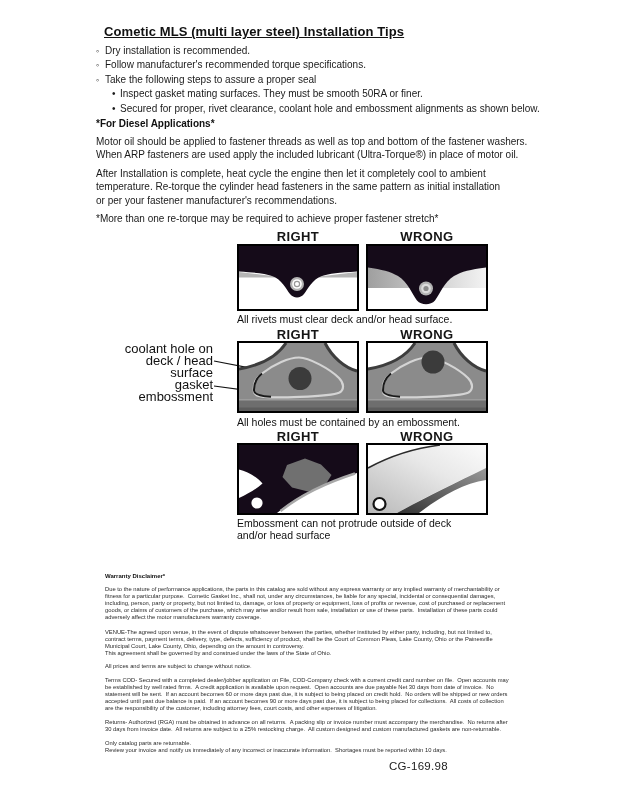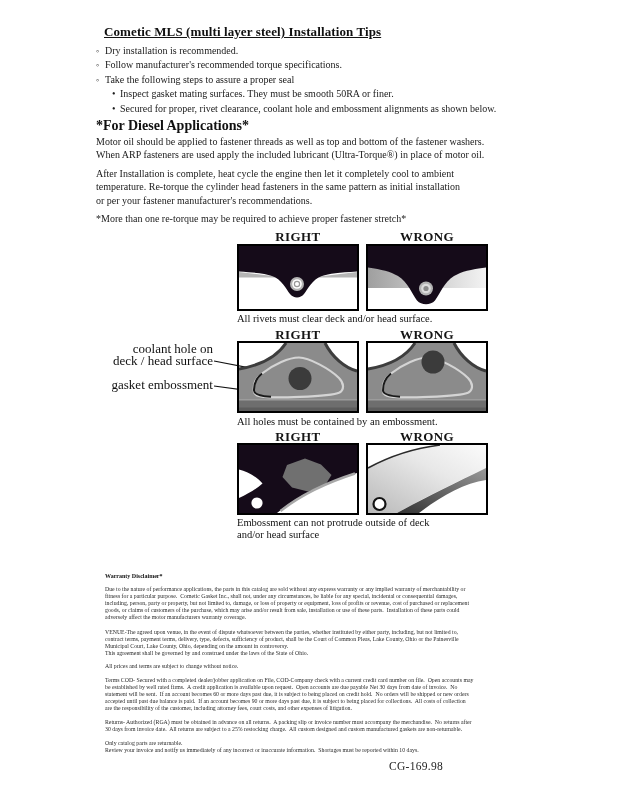--- a/index.html
+++ b/index.html
@@ -1,25 +1,25 @@
 <!DOCTYPE html>
 <html><head>
 <meta charset="utf-8">
 <style>
   html,body{margin:0;padding:0;background:#ffffff;}
   .page{position:relative;width:618px;height:800px;background:#ffffff;overflow:hidden;
-        font-family:Liberation Serif, serif;color:#1a1a1a;}
+        font-family:Liberation Sans, sans-serif;color:#1a1a1a;}
   .abs{position:absolute;}
   .title{font-size:13px;font-weight:bold;text-decoration:underline;letter-spacing:0.1px;color:#111;}
   .bullets{left:96px;top:44px;font-size:10px;line-height:14.4px;}
   .b-item{position:relative;padding-left:9px;}
   .b-item::before{content:"\25E6";position:absolute;left:0;top:0;font-size:9px;}
   .sb-item{position:relative;padding-left:8px;margin-left:16px;}
   .sb-item::before{content:"\2022";position:absolute;left:0;top:0;font-size:10px;}
-  .diesel-h{font-size:14px;font-weight:bold;color:#111;}
+  .diesel-h{font-size:10px;font-weight:bold;color:#111;}
   .para{font-size:10px;line-height:13.4px;white-space:pre;}
   .rw-label{width:122px;text-align:center;font-size:13px;font-weight:bold;letter-spacing:0.4px;color:#151515;}
   .caption{font-size:10.5px;line-height:12px;white-space:pre-line;color:#111;}
   .ann{width:104px;text-align:right;font-size:13px;line-height:12px;color:#111;}
   .legal{font-size:5.8px;line-height:7px;white-space:pre;color:#2a2a2a;}
   .legal-h{font-size:6px;font-weight:bold;color:#111;}
   .footer-code{font-size:11.5px;letter-spacing:0.3px;color:#222;}
   svg{display:block;}
 </style>
 </head>

